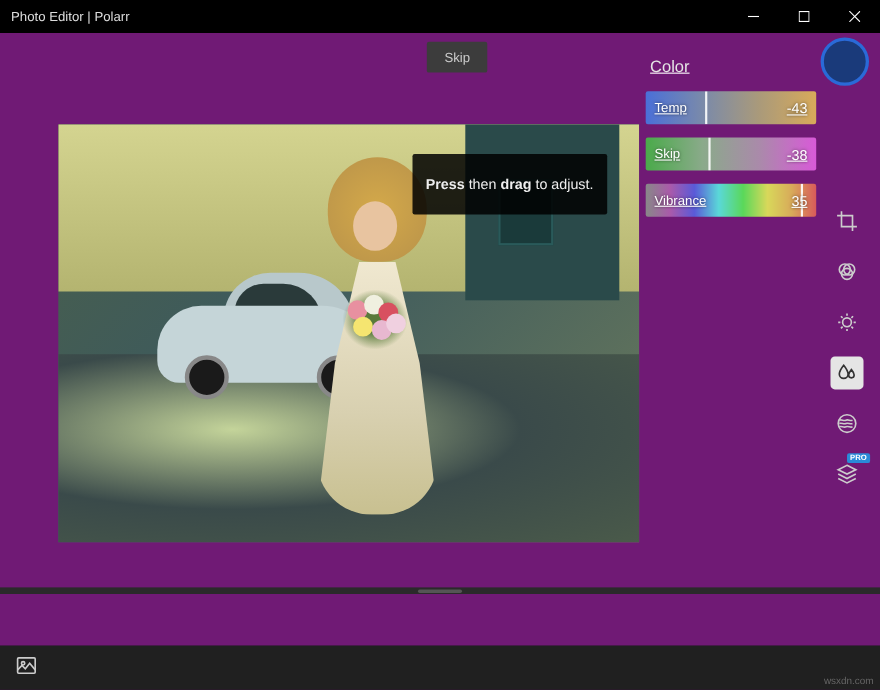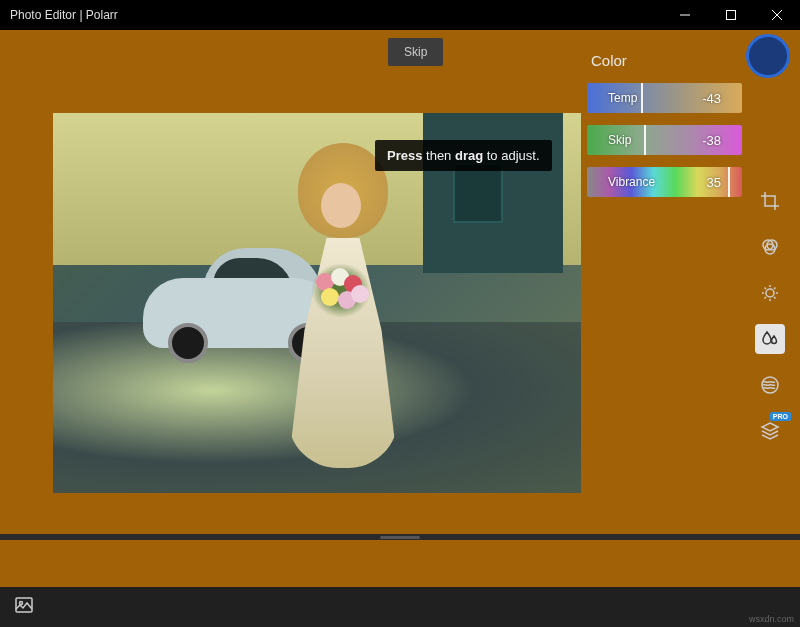--- a/index.html
+++ b/index.html
@@ -27,21 +27,21 @@
   height: 30px;
   display: flex;
   align-items: center;
   justify-content: center;
   cursor: pointer;
 }
 .titlebar-btn svg { stroke: #fff; fill: none; }
 .main {
   position: relative;
   height: 557px;
-  background: #a16207;
+  background: #701a75;
 }
 .skip-btn {
   position: absolute;
   top: 8px;
   left: 388px;
   background: #3c3c3c;
   color: #ccc;
   border: none;
   padding: 7px 16px;
   font-size: 12px;
@@ -79,41 +79,42 @@
 .flower { position:absolute; width:18px; height:18px; border-radius:50%; }
 .f1{background:#e890a0;left:10px;top:10px;} .f2{background:#f0f0e0;left:25px;top:5px;} .f3{background:#d85060;left:38px;top:12px;} .f4{background:#f5e570;left:15px;top:25px;} .f5{background:#e8b8d0;left:32px;top:28px;} .f6{background:#f0d0e0;left:45px;top:22px;}
 .leaves{position:absolute;left:5px;top:0px;width:60px;height:55px;background:radial-gradient(ellipse,#5a7a3a 30%,transparent 70%);}
 .tooltip {
   position:absolute;
   top: 110px;
   left: 375px;
   background: rgba(0,0,0,0.85);
   color: #eee;
   font-size: 13px;
-  padding: 8px 12px;
+  padding: 20px 12px;
   border-radius: 2px;
   z-index: 10;
 }
 .tooltip .b { font-weight: bold; }
 .color-panel {
   position: absolute;
   top: 22px;
   right: 58px;
   width: 155px;
+  text-decoration: underline;
 }
 .color-title { font-size: 15px; color: #e5e5e5; margin-bottom: 14px; padding-left:4px; }
 .slider {
   position: relative;
   height: 30px;
   margin-bottom: 12px;
   border-radius: 2px;
   display: flex;
   align-items: center;
   justify-content: space-between;
-  padding: 0 21px;
+  padding: 0 8px;
   font-size: 12px;
   color: #fff;
   cursor: pointer;
   overflow: hidden;
 }
 .slider-label { z-index:2; text-shadow: 0 0 3px rgba(0,0,0,0.6); }
 .slider-value { z-index:2; text-shadow: 0 0 3px rgba(0,0,0,0.6); font-size:13px; }
 .slider-handle { position:absolute; left:0; top:0; bottom:0; width:2px; background:rgba(255,255,255,0.9); z-index:1; }
 .slider-temp { background: linear-gradient(90deg,#4a6fd8,#7a8aaa,#aa9a7a,#d8aa5a); }
 .slider-temp .slider-handle{left:35%;}

